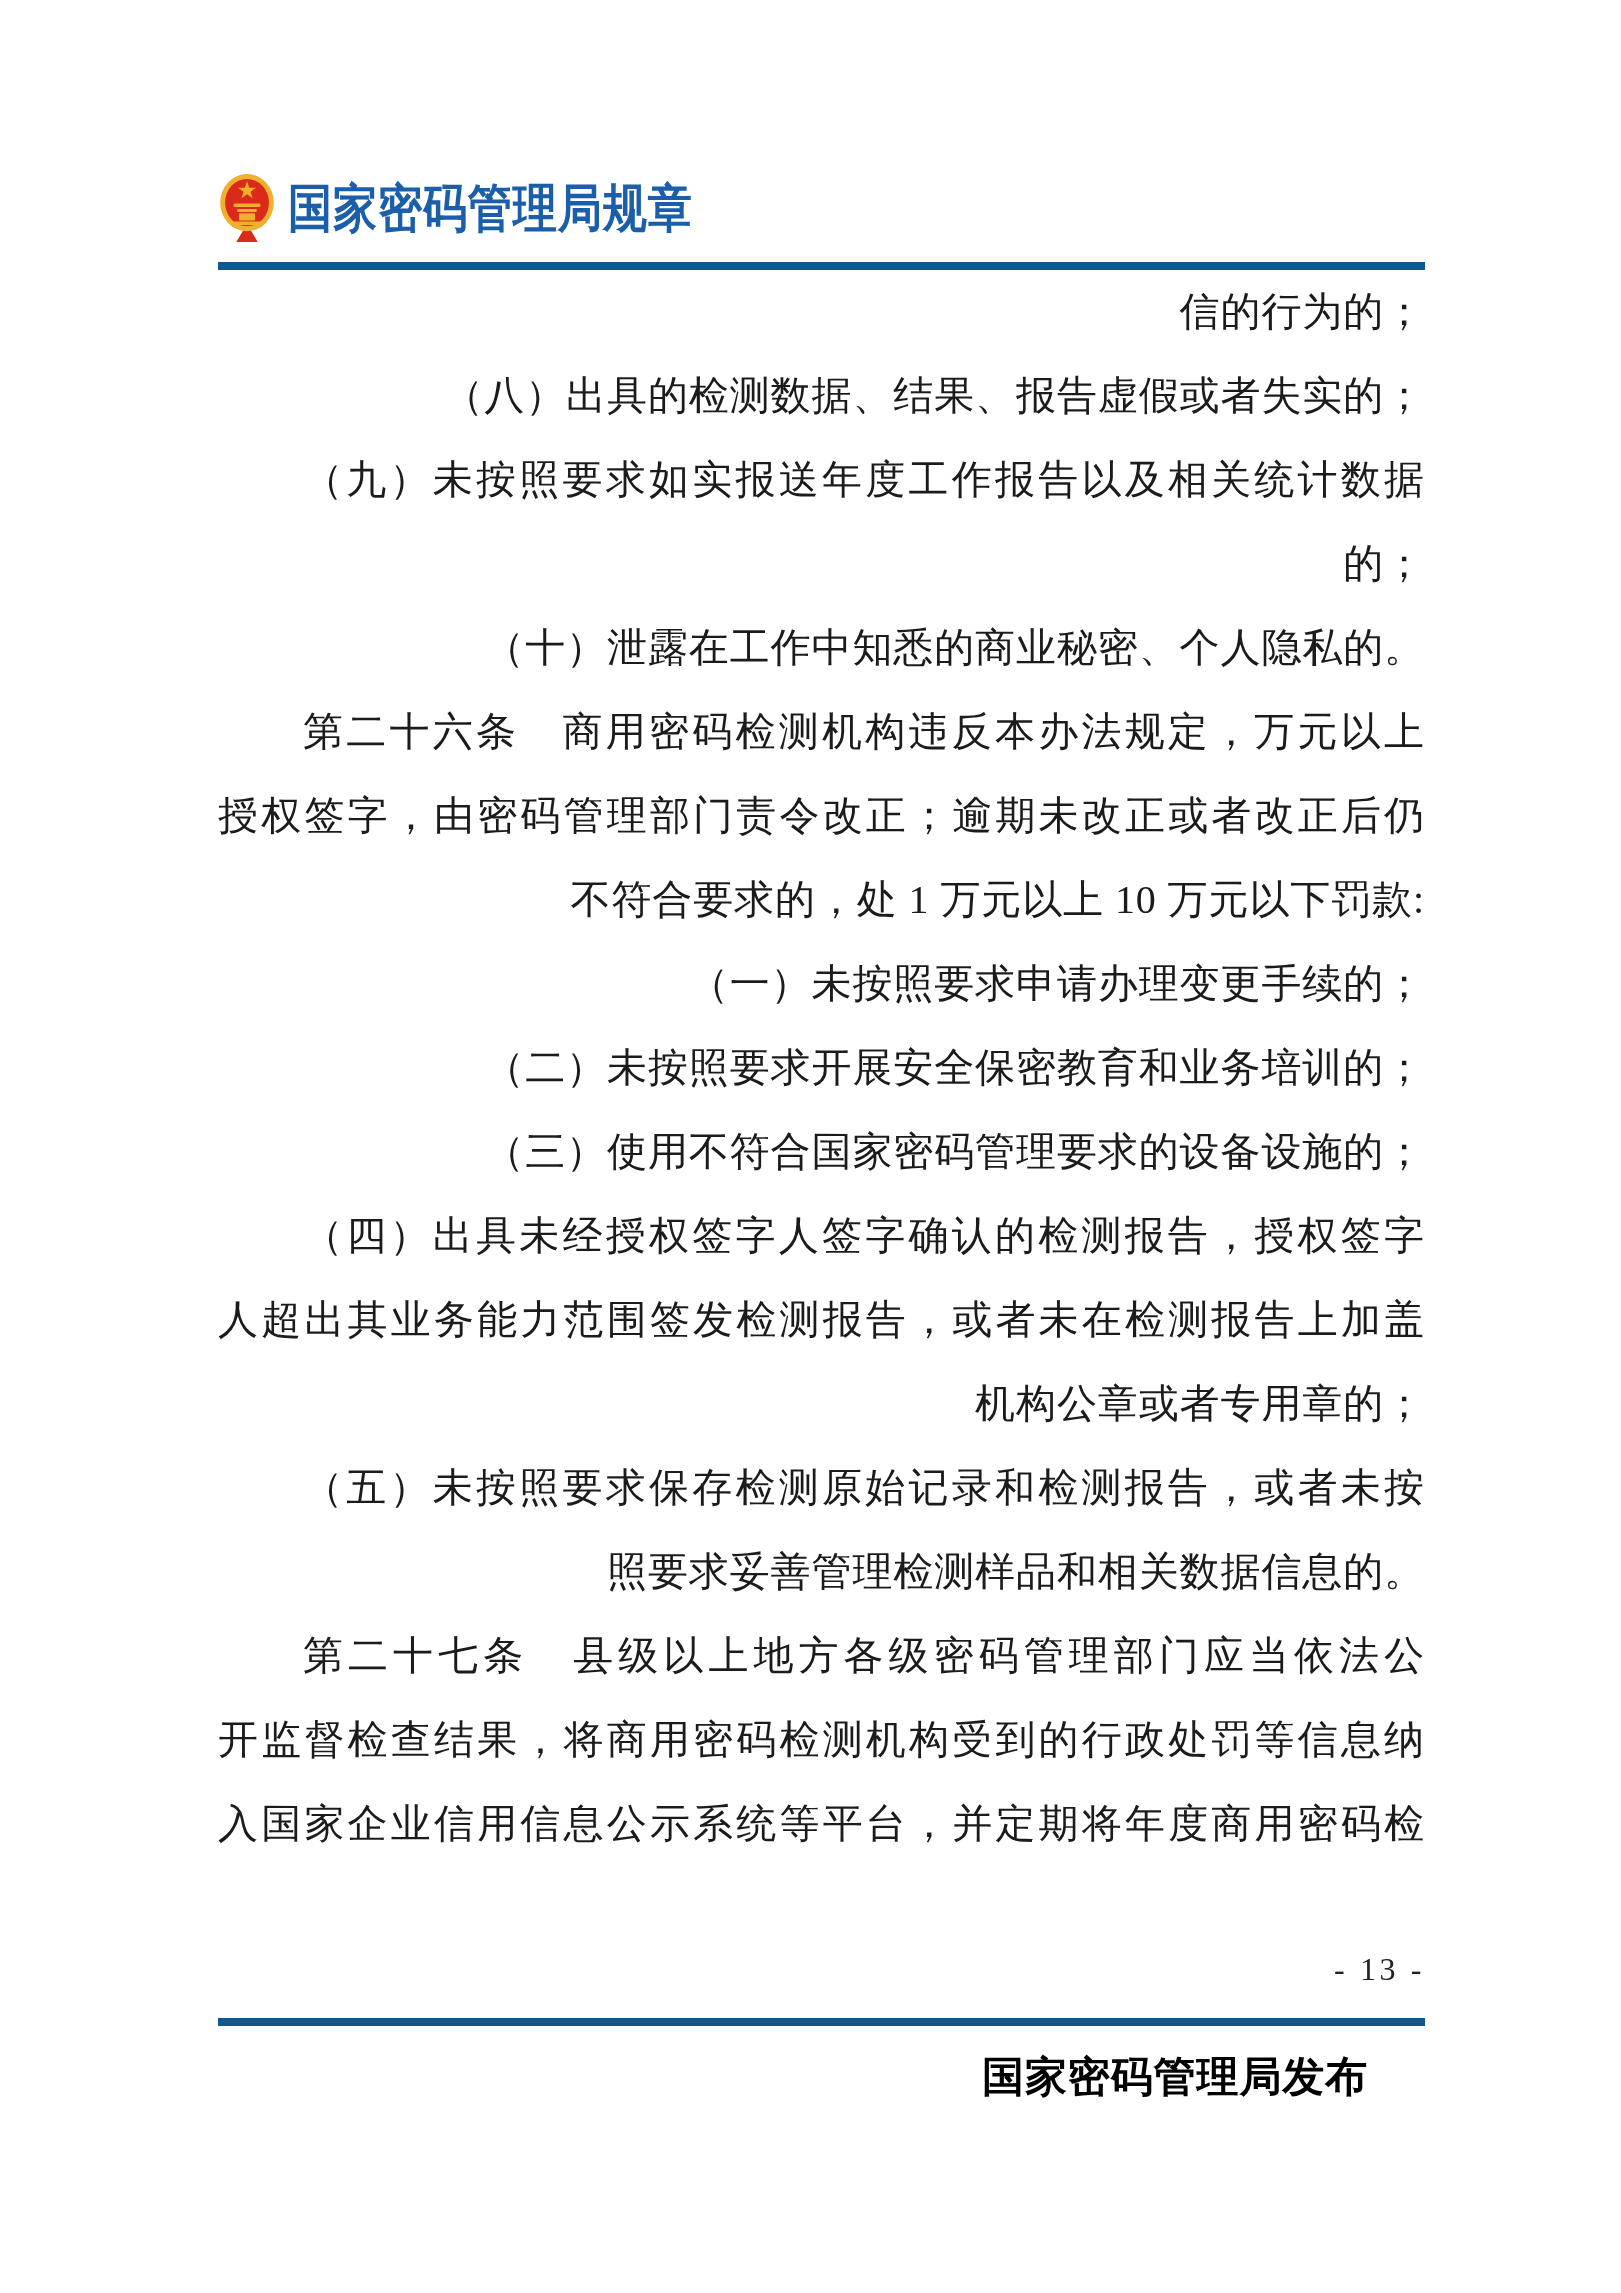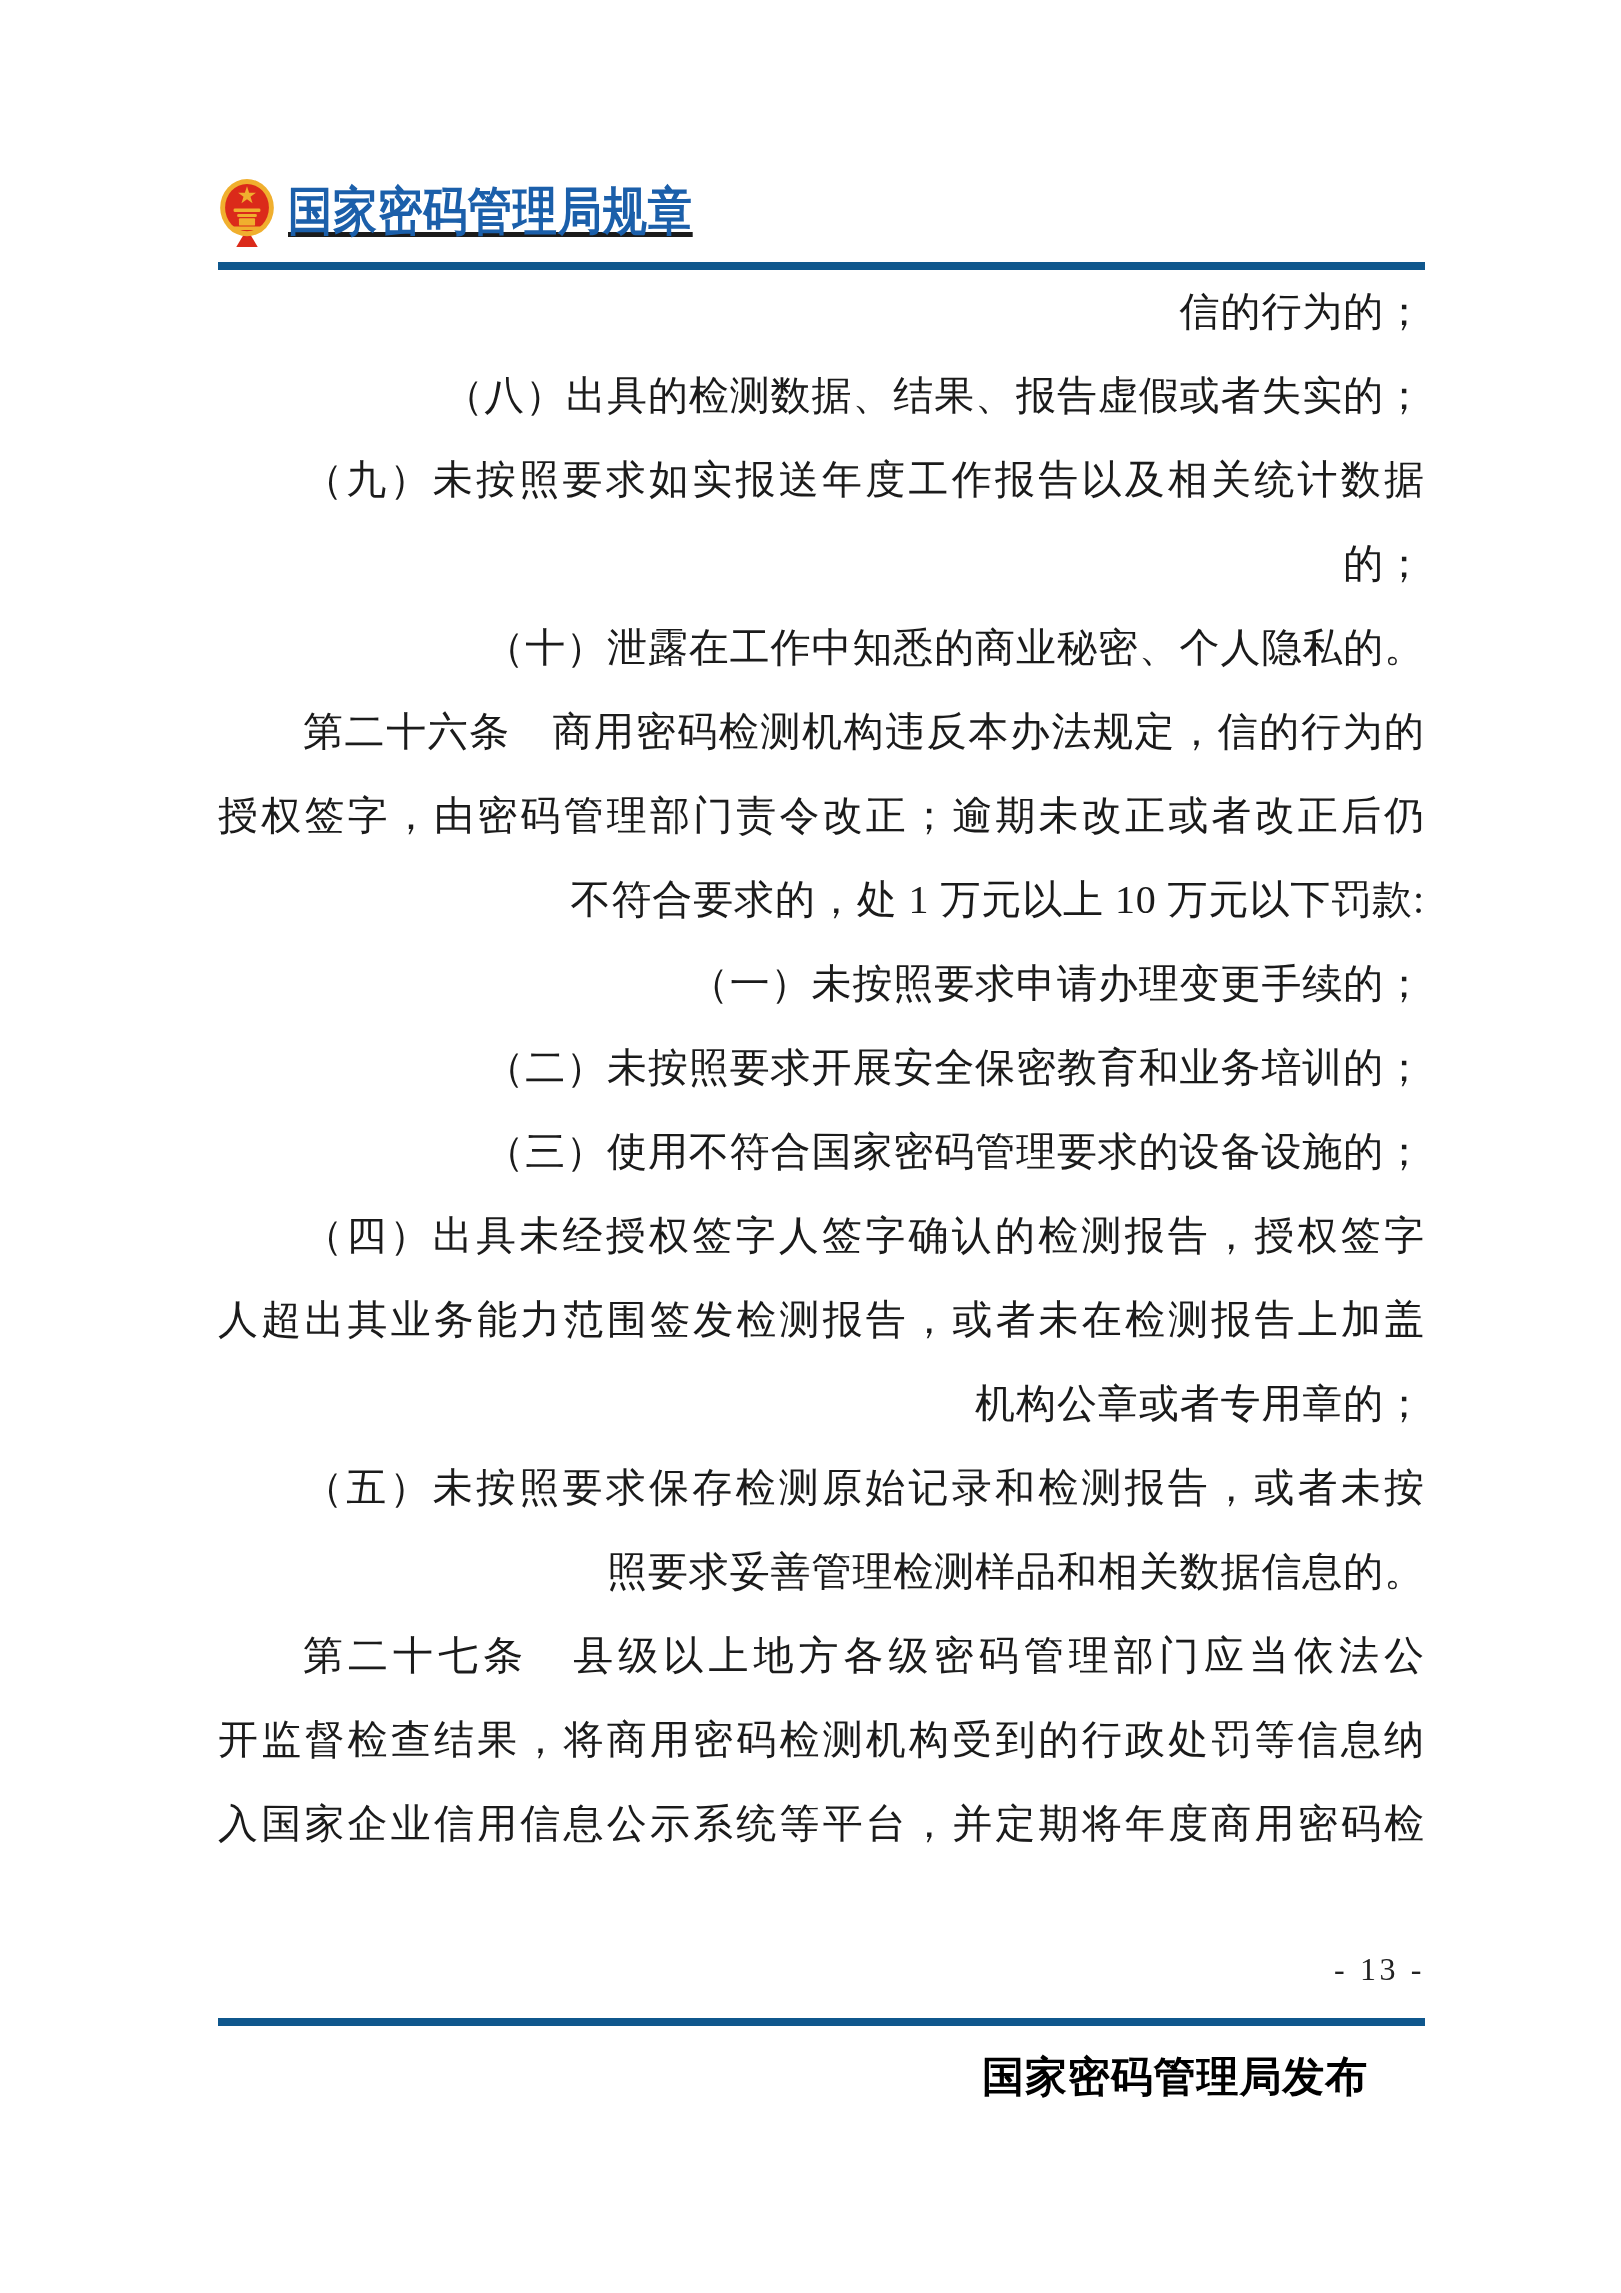--- a/index.html
+++ b/index.html
@@ -7,21 +7,21 @@
     position:relative;
     width:1622px;height:2294px;
     background:#ffffff;
     overflow:hidden;
     font-family:"Liberation Serif","DejaVu Serif",serif;
     color:#1b1b1b;
   }
   
   .hdr{
     position:absolute;left:220px;top:174px;height:73px;
-    display:flex;align-items:flex-end;gap:14.3px;text-decoration:underline;
+    display:flex;align-items:flex-start;gap:14.3px;
   }
   .emblem{width:54px;height:68px;flex:0 0 auto;}
   .title{
     margin:0;
     font-size:52px;font-weight:700;color:#1b5faa;
     letter-spacing:0.9px;white-space:nowrap;
     transform:scaleX(0.85);transform-origin:left center;
     font-family:"Liberation Serif","DejaVu Serif",serif;
   }
   .rule{position:absolute;left:218px;width:1207px;height:8px;background:#0f578d;}
@@ -70,21 +70,21 @@
     <h1 class="title">国家密码管理局规章</h1>
   </div>
   <div class="rule hdr-rule"></div>
 
   <main class="doc">
     <div class="line"><span class="term"></span><span>信的行为的；</span></div>
     <div class="line indent"><span class="term"></span><span>（八）出具的检测数据、结果、报告虚假或者失实的；</span></div>
     <div class="line indent fill"><span class="term"></span><span>（九）未按照要求如实报送年度工作报告以及相关统计数据</span></div>
     <div class="line"><span class="term"></span><span>的；</span></div>
     <div class="line indent"><span class="term"></span><span>（十）泄露在工作中知悉的商业秘密、个人隐私的。</span></div>
-    <div class="line indent fill"><span class="term">第二十六条</span><span>　商用密码检测机构违反本办法规定，信的行为的</span></div>
+    <div class="line indent fill"><span class="term">第二十六条</span><span>　商用密码检测机构违反本办法规定，万元以上</span></div>
     <div class="line fill"><span class="term"></span><span>授权签字，由密码管理部门责令改正；逾期未改正或者改正后仍</span></div>
     <div class="line"><span class="term"></span><span>不符合要求的，处 1 万元以上 10 万元以下罚款:</span></div>
     <div class="line indent"><span class="term"></span><span>（一）未按照要求申请办理变更手续的；</span></div>
     <div class="line indent"><span class="term"></span><span>（二）未按照要求开展安全保密教育和业务培训的；</span></div>
     <div class="line indent"><span class="term"></span><span>（三）使用不符合国家密码管理要求的设备设施的；</span></div>
     <div class="line indent fill"><span class="term"></span><span>（四）出具未经授权签字人签字确认的检测报告，授权签字</span></div>
     <div class="line fill"><span class="term"></span><span>人超出其业务能力范围签发检测报告，或者未在检测报告上加盖</span></div>
     <div class="line"><span class="term"></span><span>机构公章或者专用章的；</span></div>
     <div class="line indent fill"><span class="term"></span><span>（五）未按照要求保存检测原始记录和检测报告，或者未按</span></div>
     <div class="line"><span class="term"></span><span>照要求妥善管理检测样品和相关数据信息的。</span></div>

